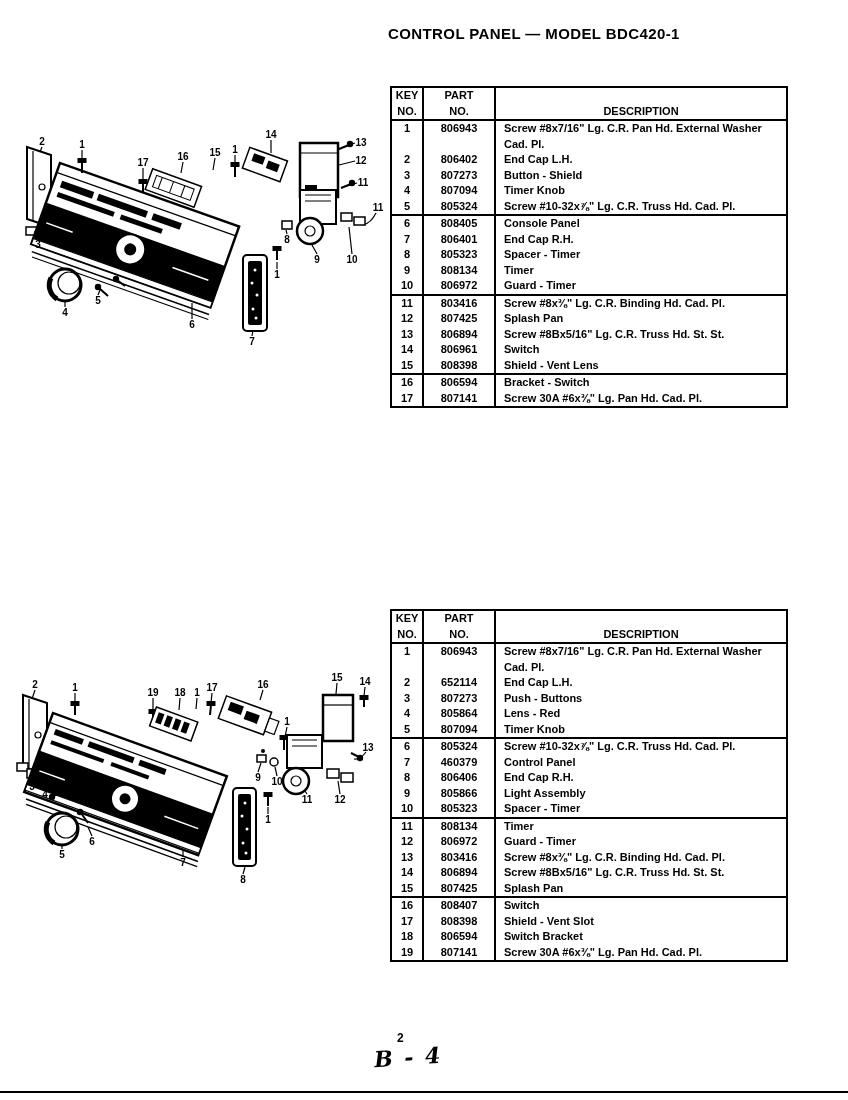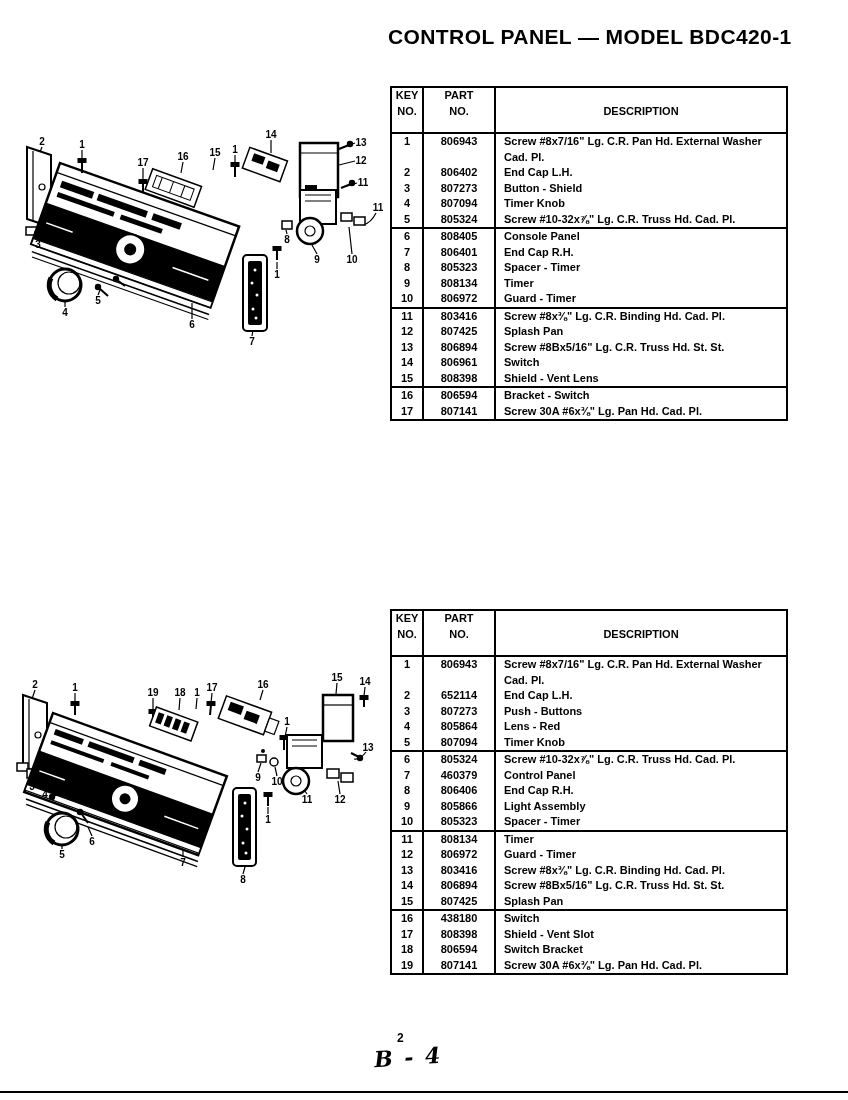--- a/index.html
+++ b/index.html
@@ -1,29 +1,29 @@
 <!DOCTYPE html>
 <html><head>
 <meta charset="utf-8">
 <style>
   html,body { margin:0; padding:0; background:#fff; }
   .page {
     position:relative; width:848px; height:1100px; background:#ffffff;
     font-family:"Liberation Sans", sans-serif; color:#000; overflow:hidden;
   }
   .section-title {
-    position:absolute; left:388px; width:400px; text-align:right;
-    font-weight:bold; font-size:21px; letter-spacing:.4px; white-space:nowrap;
+    position:absolute; left:388px; width:400px; text-align:left;
+    font-weight:bold; font-size:15px; letter-spacing:.4px; white-space:nowrap;
   }
   .parts-table { position:absolute; left:390px; }
   .parts-table table { border-collapse:collapse; table-layout:fixed; width:396px; border:2.5px solid #000; }
   .parts-table th, .parts-table td {
     font-size:11px; font-weight:bold; line-height:15.5px; padding:0; vertical-align:top;
   }
-  .parts-table thead th { border-bottom:2.5px solid #000; text-align:center; vertical-align:bottom; padding-bottom:13px; }
+  .parts-table thead th { border-bottom:2.5px solid #000; text-align:center; vertical-align:bottom; padding-bottom:0; }
   .parts-table th.h-key, .parts-table td.key { border-right:2.5px solid #000; }
   .parts-table th.h-part, .parts-table td.part { border-right:2.5px solid #000; }
   .parts-table td.key, .parts-table td.part { text-align:center; }
   .parts-table td.desc { padding-left:8px; padding-right:4px; }
   .parts-table tr.group-start td { border-top:2.5px solid #000; }
   .diagram { position:absolute; }
   .diagram svg { position:absolute; left:0; top:0; }
   .callout {
     position:absolute; transform:translate(-50%,-50%);
     font-size:10px; font-weight:bold; line-height:10px; white-space:nowrap;
@@ -548,21 +548,21 @@
             <td class="part">806894</td>
             <td class="desc">Screw #8Bx5/16" Lg. C.R. Truss Hd. St. St.</td>
           </tr>
           <tr>
             <td class="key">15</td>
             <td class="part">807425</td>
             <td class="desc">Splash Pan</td>
           </tr>
           <tr class="group-start">
             <td class="key">16</td>
-            <td class="part">438180</td>
+            <td class="part">808407</td>
             <td class="desc">Switch</td>
           </tr>
           <tr>
             <td class="key">17</td>
             <td class="part">808398</td>
             <td class="desc">Shield - Vent Slot</td>
           </tr>
           <tr>
             <td class="key">18</td>
             <td class="part">806594</td>

